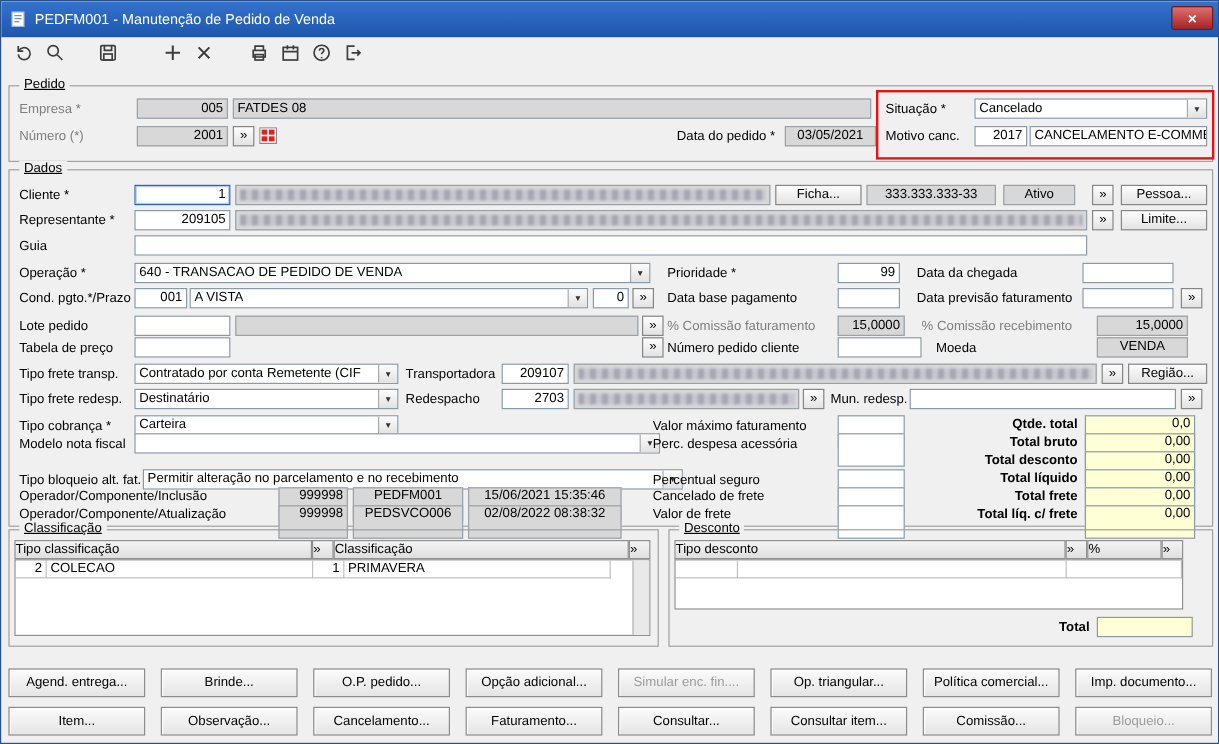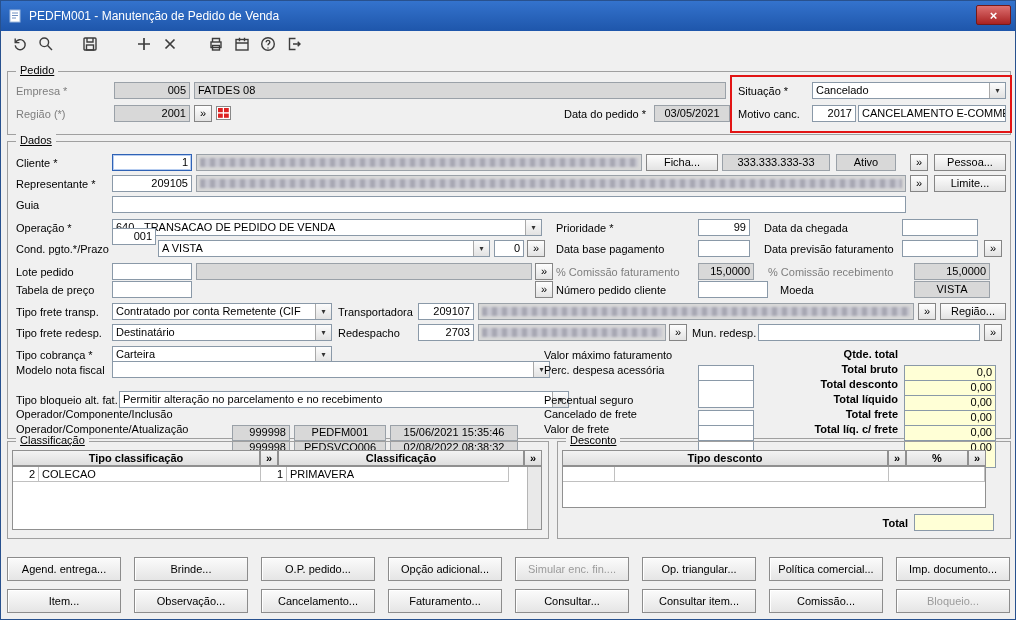--- a/index.html
+++ b/index.html
@@ -11,33 +11,33 @@
   .tb-close{position:absolute;right:4px;top:4px;width:33px;height:18px;background:linear-gradient(#dd7070,#a92222);border:1px solid #731a1a;border-radius:2px;color:#fff;font-size:13px;font-weight:bold;display:flex;align-items:center;justify-content:center;cursor:pointer;}
   .toolbar{position:absolute;left:0;top:26px;width:100%;height:34px;}
   .ticon{position:absolute;top:6px;width:22px;height:22px;display:flex;align-items:center;justify-content:center;cursor:pointer;}
   svg.i{stroke:#3d3d3d;fill:none;stroke-width:1.4;}
   .grp{position:absolute;border:1px solid #a0a0a0;}
   .cap{position:absolute;top:-8px;left:8px;background:#f0f0f0;padding:0 4px;text-decoration:underline;white-space:nowrap;}
   .lbl{position:absolute;white-space:nowrap;}
   .gray{color:#7e7e7e;}
   .tlbl{position:absolute;left:772px;width:118px;text-align:right;font-weight:bold;white-space:nowrap;}
   .fld{position:absolute;height:17px;box-sizing:border-box;border:1px solid #8a99a8;background:#fff;padding:0 3px;line-height:15px;overflow:hidden;white-space:nowrap;}
-  .h15{height:28px;line-height:13px;margin-top:19px;}
+  .h15{height:28px;line-height:13px;}
   .ro{background:#d8d8d8;border-color:#9aa1a8;}
   .yel{background:#ffffd6;}
   .num{text-align:right;}
   .ctr{text-align:center;}
   .focus{border:1px solid #2f62b5;box-shadow:inset 0 0 0 1px #b7cdf0;}
   .combo{padding-right:17px;}
   .arr{position:absolute;right:0;top:0;bottom:0;width:15px;border-left:1px solid #a9a9a9;background:linear-gradient(#fcfcfc,#e2e2e2);display:flex;align-items:center;justify-content:center;font-size:8px;color:#333;}
   .sbtn{position:absolute;width:18px;height:17px;box-sizing:border-box;border:1px solid #858585;background:linear-gradient(#fdfdfd,#e3e3e3);text-align:center;line-height:15px;font-size:11px;cursor:pointer;}
   .pbtn{position:absolute;height:17px;box-sizing:border-box;border:1px solid #858585;background:linear-gradient(#fdfdfd,#e3e3e3);text-align:center;line-height:15px;cursor:pointer;overflow:hidden;white-space:nowrap;}
   .redact{position:absolute;left:3px;right:3px;top:3px;bottom:3px;background:repeating-linear-gradient(90deg,#a7a7b3 0 5px,#c6c6cf 5px 10px);filter:blur(1px);border-radius:1px;}
   .alertbox{position:absolute;border:2px solid #e21414;}
-  .hcell{position:absolute;height:16px;box-sizing:border-box;border:1px solid #909090;background:linear-gradient(#f4f4f4,#dfdfdf);text-align:center;line-height:14px;overflow:hidden;white-space:nowrap;font-weight:bold;}
+  .hcell{position:absolute;height:16px;box-sizing:border-box;border:1px solid #909090;background:linear-gradient(#f4f4f4,#dfdfdf);line-height:14px;overflow:hidden;white-space:nowrap;}
   .tbody{position:absolute;background:#fff;border:1px solid #909090;box-sizing:border-box;}
   .tcell{position:absolute;height:15px;box-sizing:border-box;border-right:1px solid #c0c0c0;border-bottom:1px solid #c0c0c0;padding:0 3px;line-height:14px;overflow:hidden;white-space:nowrap;}
   .scrollv{position:absolute;background:#e9e9e9;border-left:1px solid #b5b5b5;}
   .bigbtn{position:absolute;width:114px;height:24px;box-sizing:border-box;border:1px solid #8c8c8c;background:linear-gradient(#fbfbfb,#e5e5e5);box-shadow:inset 1px 1px 0 #fff;display:flex;align-items:center;justify-content:center;white-space:nowrap;cursor:pointer;}
   .dis{color:#9b9b9b;cursor:default;}
 </style>
 </head>
 <body>
 
 <div class="win">
@@ -109,21 +109,21 @@
           <path d="M8 9h7M12.7 6.7L15 9l-2.3 2.3"></path>
         </svg>
       </span>
   </div>
 
   <div class="grp" style="left:6px;top:70px;width:1002px;height:62px">
     <span class="cap">Pedido</span>
     <span class="lbl gray" style="left:8px;top:13px">Empresa *</span>
     <div class="fld ro num" style="left:106px;top:10px;width:76px">005</div>
     <div class="fld ro" style="left:186px;top:10px;width:532px">FATDES 08</div>
-    <span class="lbl gray" style="left:8px;top:36px">Região (*)</span>
+    <span class="lbl gray" style="left:8px;top:36px">Número (*)</span>
     <div class="fld ro num" style="left:106px;top:33px;width:76px">2001</div>
     <div class="sbtn" style="left:186px;top:33px">»</div>
     <span class="lbl" style="left:208px;top:34px"><svg width="15" height="14" viewBox="0 0 15 14">
           <rect x="0.5" y="0.5" width="14" height="13" fill="#fff" stroke="#888"></rect>
           <rect x="2" y="2" width="4.8" height="4.2" fill="#d22"></rect>
           <rect x="8" y="2" width="4.8" height="4.2" fill="#d22"></rect>
           <rect x="2" y="7.6" width="4.8" height="4.2" fill="#d22"></rect>
           <rect x="8" y="7.6" width="4.8" height="4.2" fill="#d22"></rect>
         </svg></span>
     <span class="lbl" style="left:556px;top:36px">Data do pedido *</span>
@@ -162,21 +162,21 @@
     <div class="fld" style="left:104px;top:54px;width:794px"></div>
 
     <span class="lbl" style="left:8px;top:80px">Operação *</span>
     <div class="fld combo" style="left:104px;top:77px;width:430px"><span>640 - TRANSACAO DE PEDIDO DE VENDA</span><span class="arr">▾</span></div>
     <span class="lbl" style="left:548px;top:80px">Prioridade *</span>
     <div class="fld num" style="left:690px;top:77px;width:52px">99</div>
     <span class="lbl" style="left:756px;top:80px">Data da chegada</span>
     <div class="fld" style="left:894px;top:77px;width:76px"></div>
 
     <span class="lbl" style="left:8px;top:101px">Cond. pgto.*/Prazo</span>
-    <div class="fld num" style="left:104px;top:86px;width:44px">001</div>
+    <div class="fld num" style="left:104px;top:98px;width:44px">001</div>
     <div class="fld combo" style="left:150px;top:98px;width:332px"><span>A VISTA</span><span class="arr">▾</span></div>
     <div class="fld num" style="left:486px;top:98px;width:30px">0</div>
     <div class="sbtn" style="left:519px;top:98px">»</div>
     <span class="lbl" style="left:548px;top:101px">Data base pagamento</span>
     <div class="fld" style="left:690px;top:98px;width:52px"></div>
     <span class="lbl" style="left:756px;top:101px">Data previsão faturamento</span>
     <div class="fld" style="left:894px;top:98px;width:76px"></div>
     <div class="sbtn" style="left:976px;top:98px">»</div>
 
     <span class="lbl" style="left:8px;top:124px">Lote pedido</span>
@@ -187,21 +187,21 @@
     <div class="fld ro num" style="left:690px;top:121px;width:56px">15,0000</div>
     <span class="lbl gray" style="left:760px;top:124px">% Comissão recebimento</span>
     <div class="fld ro num" style="left:906px;top:121px;width:76px">15,0000</div>
 
     <span class="lbl" style="left:8px;top:142px">Tabela de preço</span>
     <div class="fld" style="left:104px;top:139px;width:80px"></div>
     <div class="sbtn" style="left:527px;top:139px">»</div>
     <span class="lbl" style="left:548px;top:142px">Número pedido cliente</span>
     <div class="fld" style="left:690px;top:139px;width:70px"></div>
     <span class="lbl" style="left:772px;top:142px">Moeda</span>
-    <div class="fld ro ctr" style="left:906px;top:139px;width:76px">VISTA</div>
+    <div class="fld ro ctr" style="left:906px;top:139px;width:76px">VENDA</div>
 
     <span class="lbl" style="left:8px;top:164px">Tipo frete transp.</span>
     <div class="fld combo" style="left:104px;top:161px;width:220px"><span>Contratado por conta Remetente (CIF</span><span class="arr">▾</span></div>
     <span class="lbl" style="left:330px;top:164px">Transportadora</span>
     <div class="fld num" style="left:410px;top:161px;width:56px">209107</div>
     <div class="fld ro" style="left:470px;top:161px;width:436px">
         <span class="redact"></span>
       </div>
     <div class="sbtn" style="left:910px;top:161px">»</div>
     <div class="pbtn" style="left:932px;top:161px;width:66px">Região...</div>

